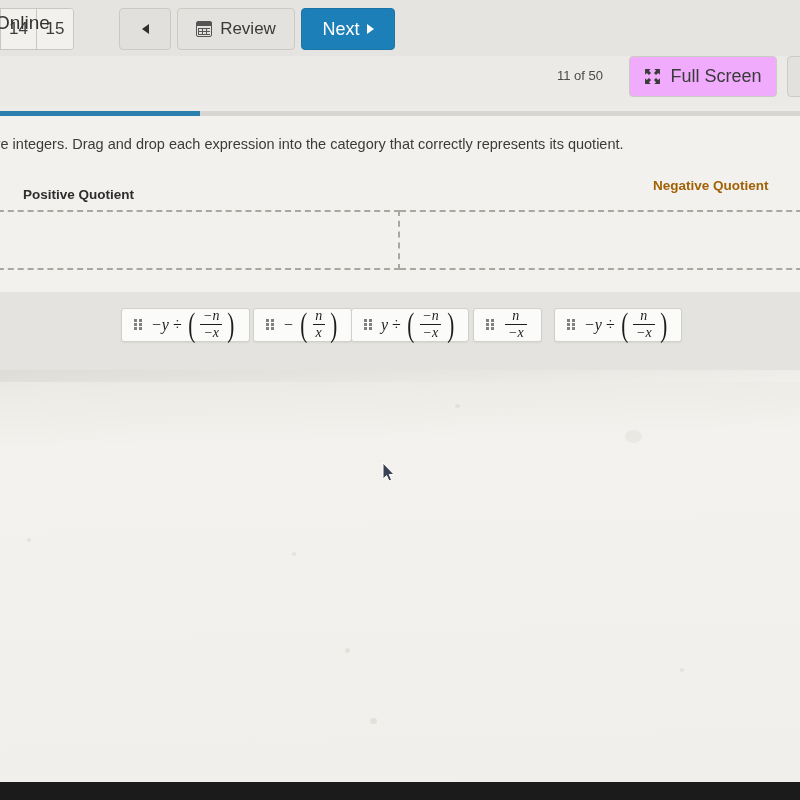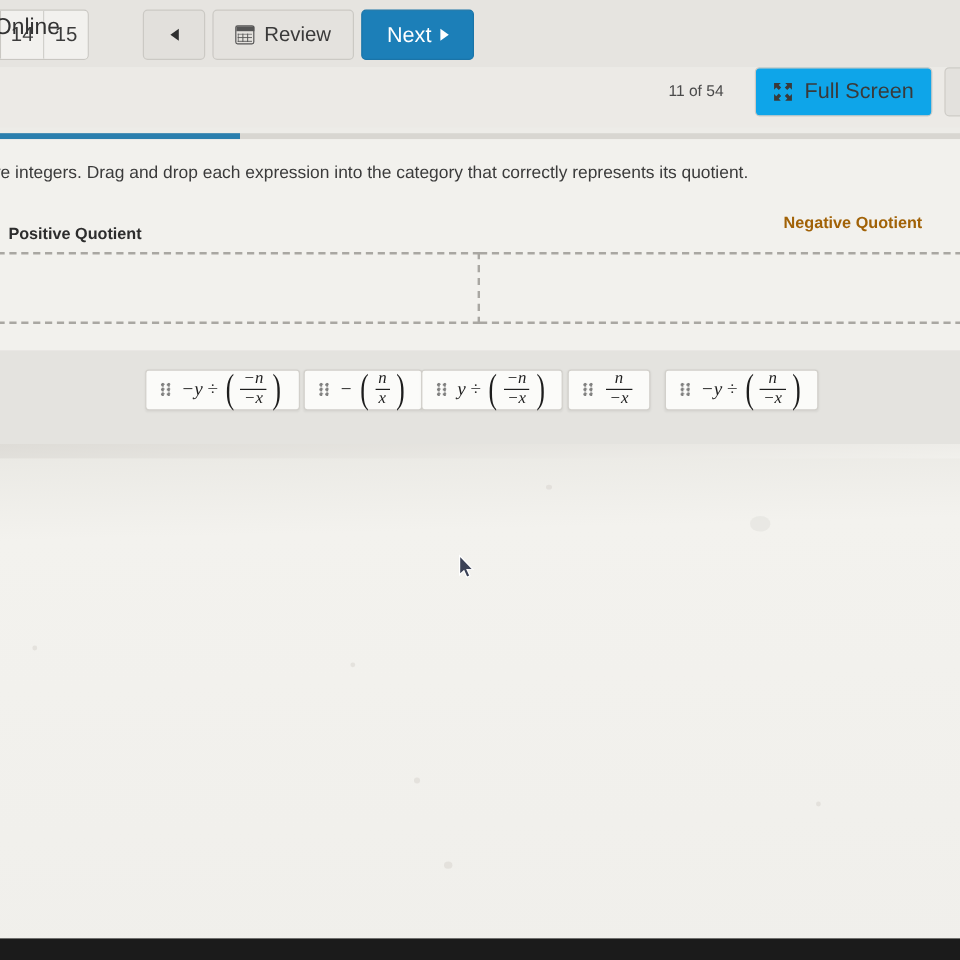--- a/index.html
+++ b/index.html
@@ -149,21 +149,21 @@
   #btn-fullscreen {
     position: absolute;
     left: 629px; top: 56px;
     width: 148px; height: 41px;
     display: flex;
     align-items: center;
     justify-content: center;
     gap: 9px;
     border: 1px solid #cdcbc6;
     border-radius: 4px;
-    background: #0ea5e9;
+    background: #f0abfc;
     color: #3a3a3a;
     font-size: 18px;
   }
 
   #btn-edge {
     position: absolute;
     left: 787px; top: 56px;
     width: 40px; height: 41px;
     border: 1px solid #cdcbc6;
     border-radius: 4px;
@@ -198,21 +198,21 @@
   #prompt {
     position: absolute;
     left: -14px; top: 20px;
     font-size: 14.5px;
     color: #3b3b3b;
     white-space: nowrap;
   }
 
   #label-positive {
     position: absolute;
-    left: 7px; top: 71px;
+    left: 23px; top: 71px;
     font-size: 13.5px;
     font-weight: bold;
     color: #2d2d2d;
   }
   #label-negative {
     position: absolute;
     left: 653px; top: 62px;
     font-size: 13.5px;
     font-weight: bold;
     color: #a16207;
@@ -368,21 +368,21 @@
       <div class="tool-btn" id="btn-next" style="background: rgb(28, 127, 184);">
         <span>Next</span>
         <span class="tri-right"></span>
       </div>
     </div>
 
     <div id="subbar"></div>
 
     <div id="brand-title">Online</div>
 
-    <div id="page-counter">11 of 54</div>
+    <div id="page-counter">11 of 50</div>
 
     <div id="btn-fullscreen">
       <svg class="expand-icon" viewBox="0 0 16 16">
         <path d="M1 1 H6.3 L4.6 2.7 L6.6 4.7 L4.7 6.6 L2.7 4.6 L1 6.3 Z" fill="#3a3a3a"></path>
         <path d="M15 1 H9.7 L11.4 2.7 L9.4 4.7 L11.3 6.6 L13.3 4.6 L15 6.3 Z" fill="#3a3a3a"></path>
         <path d="M1 15 H6.3 L4.6 13.3 L6.6 11.3 L4.7 9.4 L2.7 11.4 L1 9.7 Z" fill="#3a3a3a"></path>
         <path d="M15 15 H9.7 L11.4 13.3 L9.4 11.3 L11.3 9.4 L13.3 11.4 L15 9.7 Z" fill="#3a3a3a"></path>
       </svg>
       <span>Full Screen</span>
     </div>

